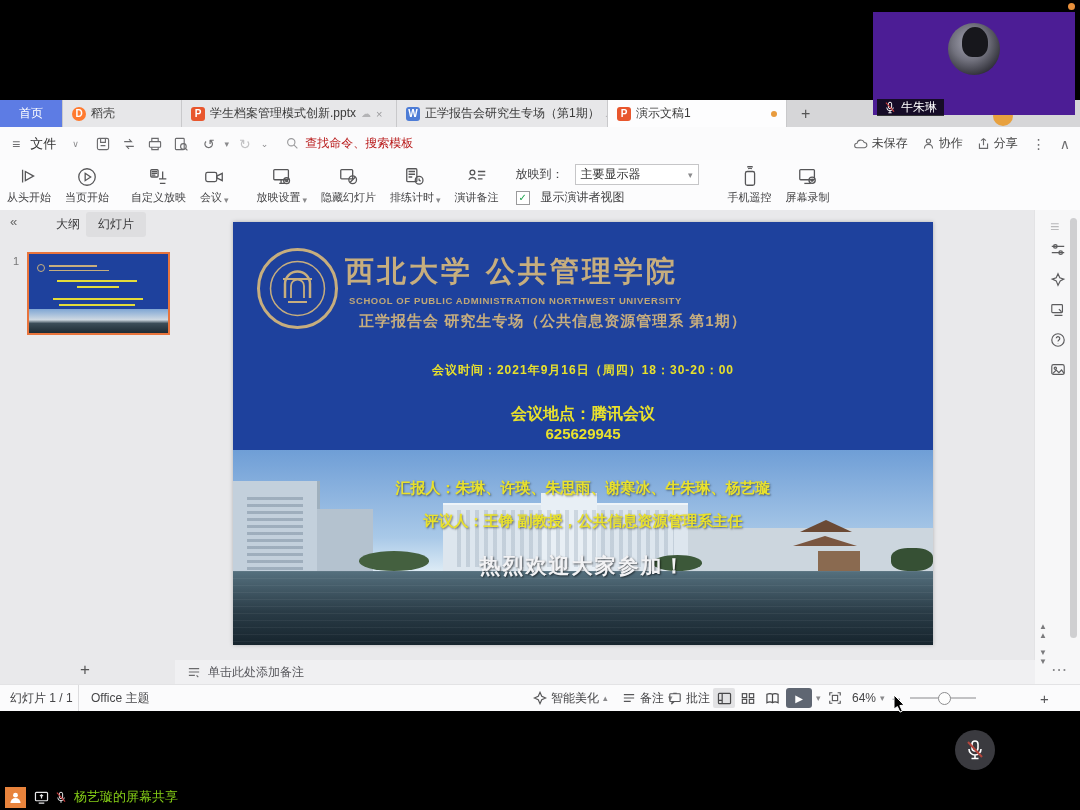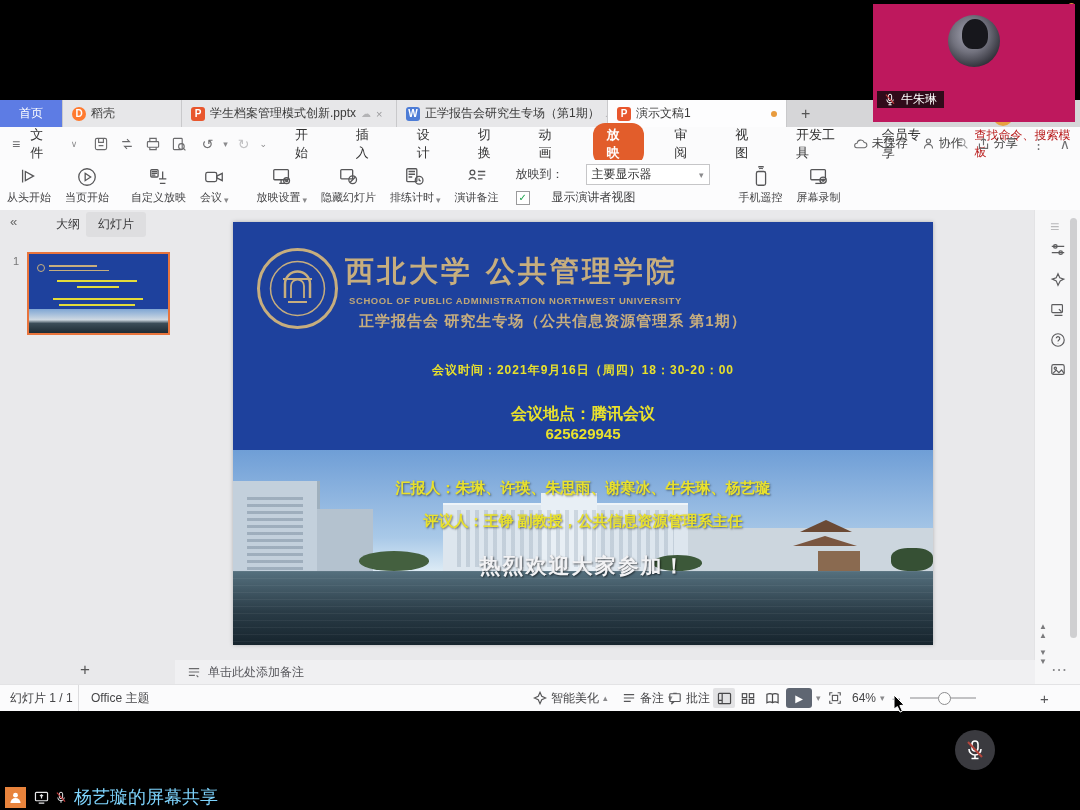--- a/index.html
+++ b/index.html
@@ -32,21 +32,21 @@
   .mb-right{position:absolute;right:10px;top:0;height:33px;display:flex;align-items:center;gap:14px;font-size:12px;color:#444;}
   .mb-right .it{display:flex;align-items:center;gap:4px;}
   
   .toolbar{position:absolute;left:0;top:60px;width:1080px;height:50px;background:#fcfcfd;
            border-bottom:1px solid #e4e4e6;display:flex;align-items:center;}
   .tbtn{display:flex;flex-direction:column;align-items:center;justify-content:center;gap:2px;
         padding:0 7px;font-size:11px;color:#434345;height:46px;}
   .tbtn .lbl{display:flex;align-items:flex-end;gap:2px;white-space:nowrap;}
   .ico svg{display:block;}
   .show-to{display:flex;flex-direction:column;justify-content:center;gap:4px;margin-left:10px;font-size:12px;color:#434345;}
-  .show-to .row{display:flex;align-items:center;gap:22px;}
+  .show-to .row{display:flex;align-items:center;gap:11px;}
   .select{display:flex;align-items:center;justify-content:space-between;width:112px;height:19px;
           border:1px solid #c6c6c8;background:#fff;padding:0 5px;font-size:12px;color:#333;}
   .checkbox{width:12px;height:12px;border:1px solid #9a9a9c;background:#fff;display:flex;
             align-items:center;justify-content:center;font-size:10px;color:#19a24b;font-weight:bold;}
   
   .canvas{position:absolute;left:0;top:110px;width:1035px;height:450px;background:#e9e9eb;}
   .collapse{position:absolute;left:10px;top:4px;font-size:13px;color:#666;}
   .stab{position:absolute;top:2px;font-size:12px;color:#3c3c3e;padding:4px 12px;border-radius:3px;}
   .stab.sel{background:#dedee0;}
   .thumb-no{position:absolute;left:13px;top:45px;font-size:11px;color:#777;}
@@ -87,34 +87,34 @@
   .statusbar{position:absolute;left:0;top:584px;width:1080px;height:26px;background:#fbfbfc;
              border-top:1px solid #e3e3e5;font-size:12px;color:#454547;}
   .sb{position:absolute;top:0;height:26px;display:flex;align-items:center;gap:4px;}
   .viewbox{width:22px;height:20px;display:flex;align-items:center;justify-content:center;border-radius:2px;}
   .viewbox.sel{background:#e2e2e4;}
   .playbtn{width:26px;height:20px;background:#5f6672;border-radius:3px;display:flex;align-items:center;
            justify-content:center;color:#fff;font-size:10px;}
   .ztrack{width:66px;height:2px;background:#c2c2c4;position:relative;}
   .zknob{position:absolute;left:28px;top:-5px;width:11px;height:11px;background:#fdfdfd;border:1px solid #8d8d8f;border-radius:50%;}
   
-  .webcam{position:absolute;left:873px;top:4px;width:202px;height:118px;background:#be185d;z-index:60;}
+  .webcam{position:absolute;left:873px;top:12px;width:202px;height:103px;background:#4c1d95;z-index:60;}
   .avatar{position:absolute;left:75px;top:11px;width:52px;height:52px;border-radius:50%;
           background:radial-gradient(circle at 42% 38%,#a6a6b4 0%,#72727e 40%,#2c2c34 78%);overflow:hidden;}
   .avatar .hair{position:absolute;left:14px;top:4px;width:26px;height:30px;border-radius:50% 50% 40% 40%;background:#17171c;}
   .nametag{position:absolute;left:4px;top:87px;height:17px;background:rgba(8,8,8,.78);display:flex;
            align-items:center;gap:5px;padding:0 7px;color:#fff;font-size:12px;}
   .cam-dot{position:absolute;left:1068px;top:3px;width:7px;height:7px;border-radius:50%;background:#e8903c;z-index:55;}
   .user-arc{position:absolute;left:993px;top:106px;width:20px;height:20px;border-radius:50%;background:#e8a13f;z-index:12;}
   
   .micbtn{position:absolute;left:955px;top:730px;width:40px;height:40px;border-radius:50%;background:#3a3a3f;
           z-index:20;display:flex;align-items:center;justify-content:center;}
   .bottombar{position:absolute;left:0;top:784px;width:1080px;height:26px;z-index:20;display:flex;align-items:center;}
   .share-sq{width:21px;height:21px;background:#e8833c;margin-left:5px;display:flex;align-items:center;justify-content:center;}
-  .share-label{color:#7dd3fc;font-size:18px;margin-left:7px;}
+  .share-label{color:#84cc16;font-size:13px;margin-left:7px;}
   .cursor{position:absolute;left:893px;top:694px;z-index:70;}
 </style>
 </head>
 <body>
 
 <div class="wps">
 
   <div class="tabbar">
     <div class="tab home">
         <span>首页</span>
@@ -175,32 +175,20 @@
             <circle cx="13" cy="13" r="3.5"></circle>
             <path d="M15.5 15.5L18 18"></path>
           </svg>
         </span>
     </div>
     <div class="grp" style="margin-left:14px">
       <span class="qico">↺</span>
         <span class="caret">▾</span>
       <span class="qico dis">↻</span>
       <span class="caret">⌄</span>
-    </div>
-    <div class="grp" style="margin-left:22px;gap:24px">
-      <span class="mi">开始</span>
-      <span class="mi">插入</span>
-      <span class="mi">设计</span>
-      <span class="mi">切换</span>
-      <span class="mi">动画</span>
-      <span class="mi pill">放映</span>
-      <span class="mi">审阅</span>
-      <span class="mi">视图</span>
-      <span class="mi">开发工具</span>
-      <span class="mi">会员专享</span>
     </div>
     <div class="searchbox">
       <span class="ico">
           <svg width="13" height="13" viewBox="0 0 16 16" fill="none" stroke="#9a9a9c" stroke-width="1.4">
             <circle cx="6.5" cy="6.5" r="4.5"></circle>
             <path d="M10 10l4 4"></path>
           </svg>
         </span>
       <span>查找命令、搜索模板</span>
     </div>

